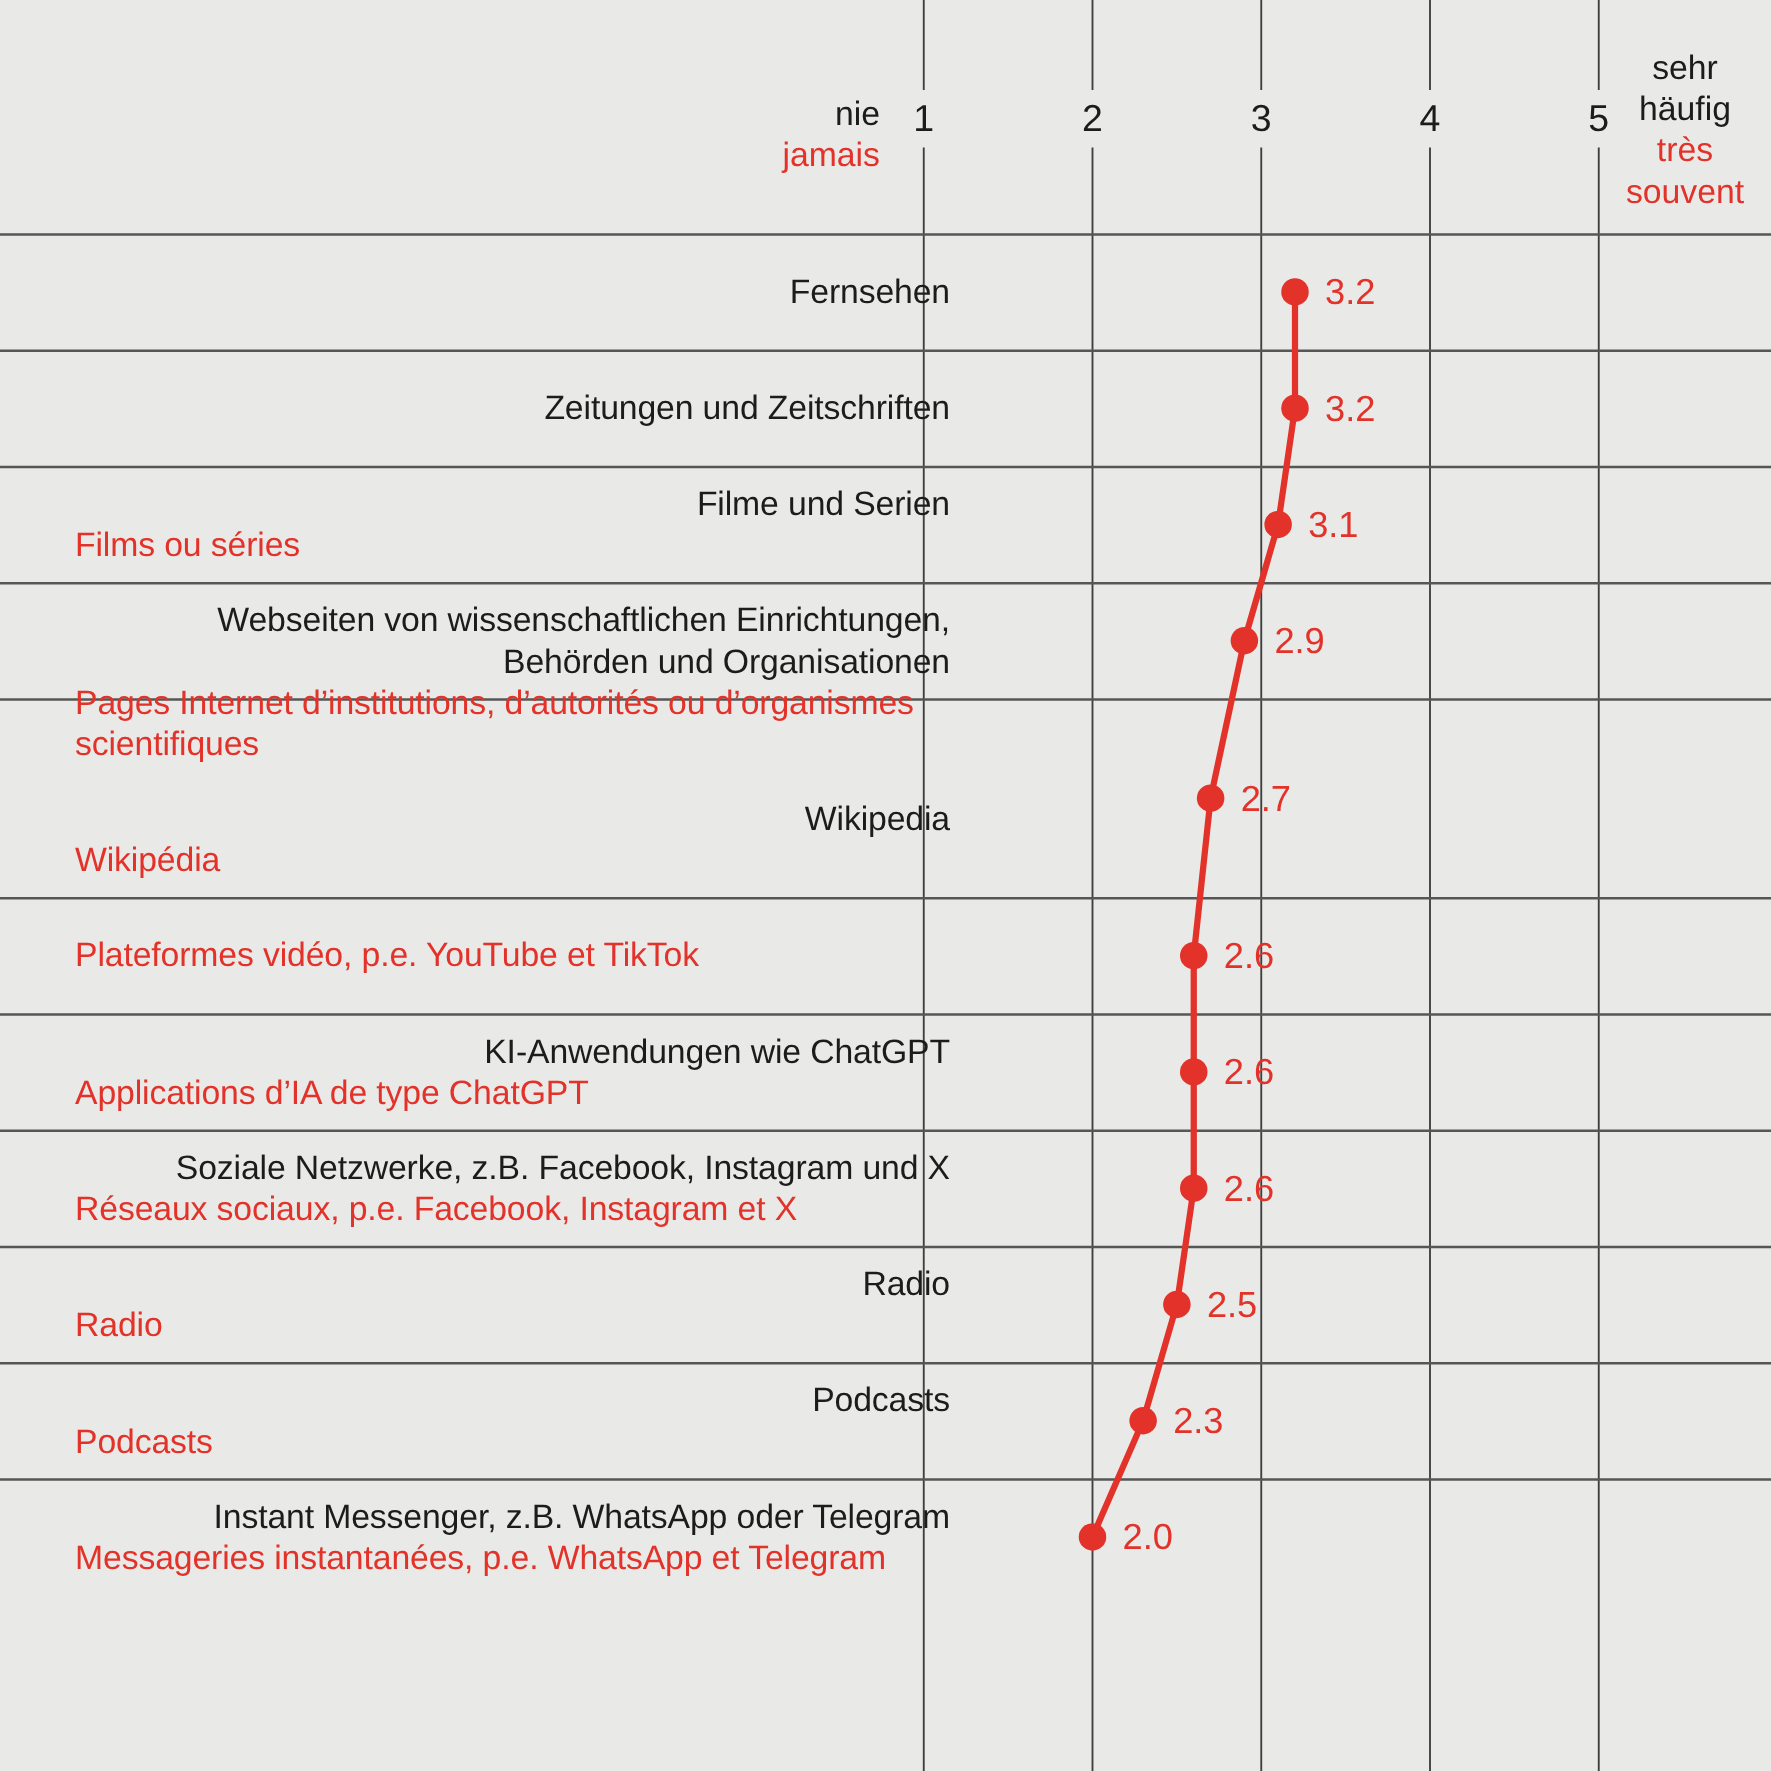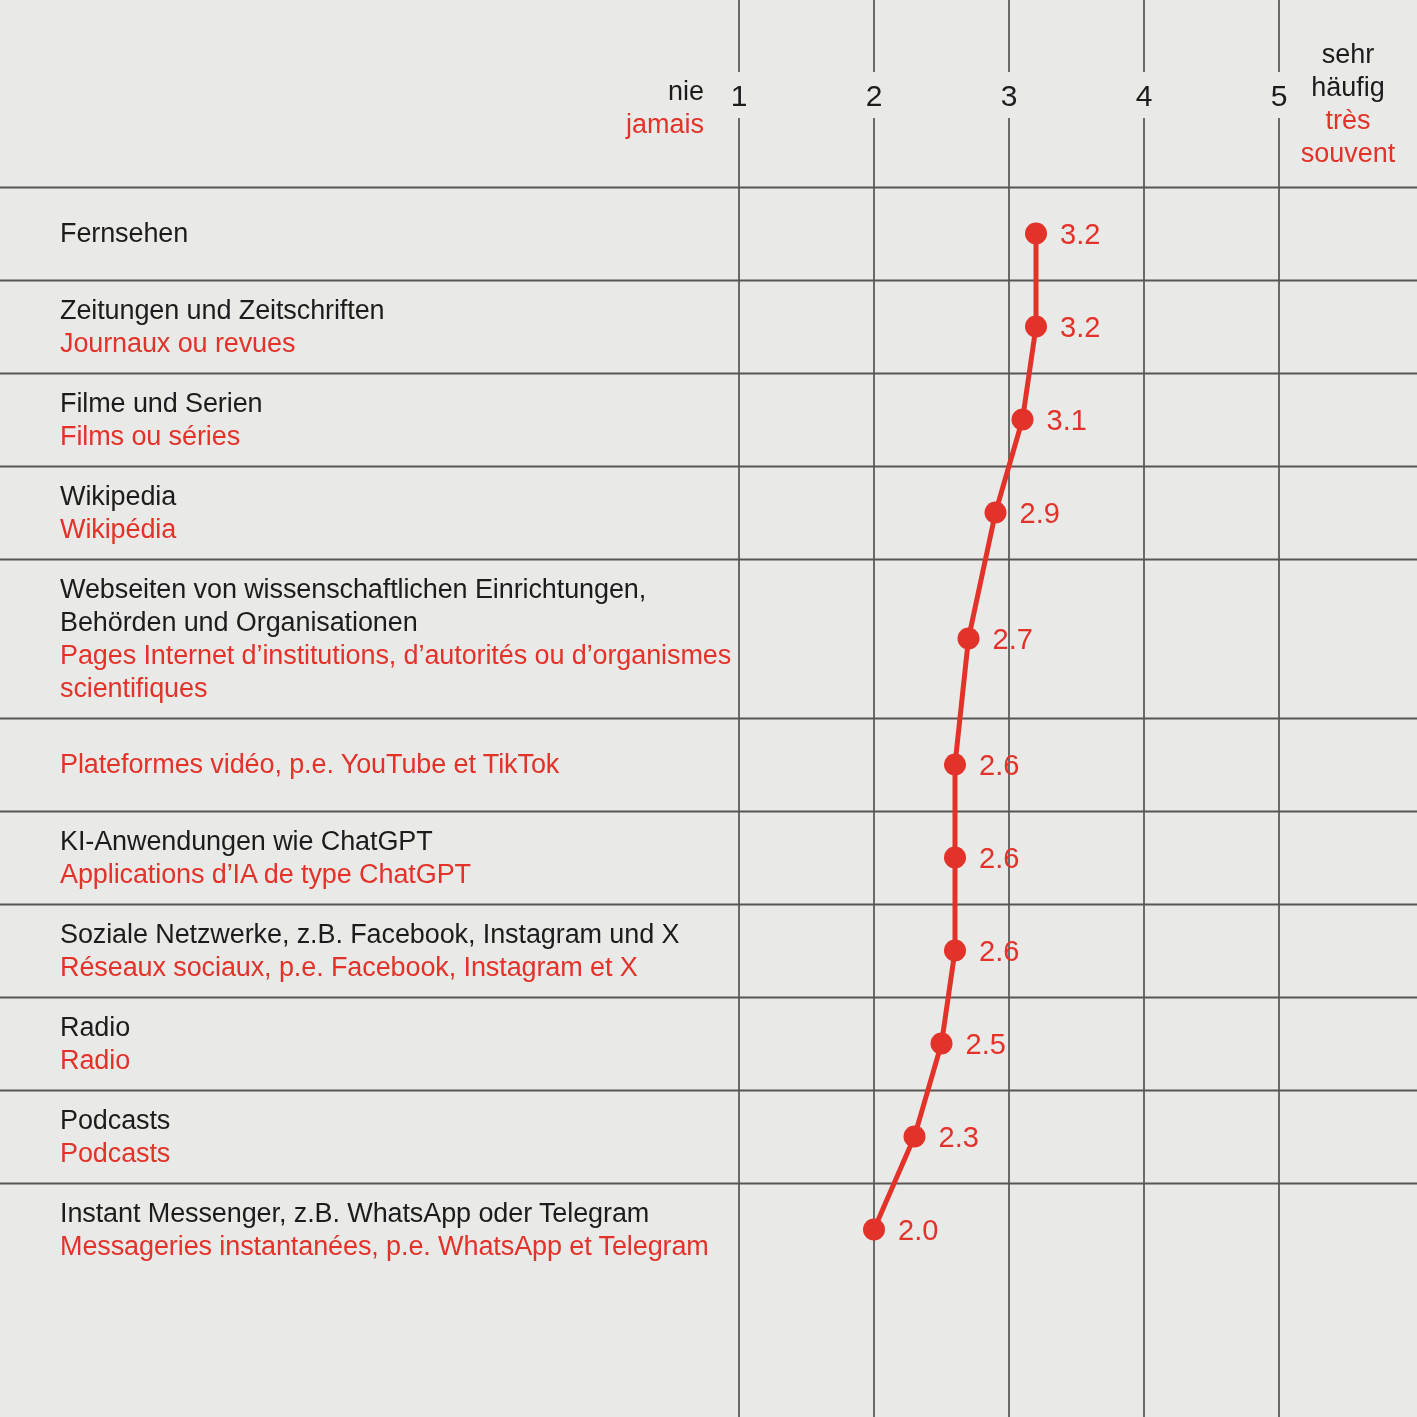--- a/index.html
+++ b/index.html
@@ -54,21 +54,21 @@
   .row.last{flex:1;}
   .cellwrap{
     height:100%;
     display:flex;flex-direction:column;justify-content:center;
     padding-left:60px;max-width:700px;box-sizing:content-box;
   }
   .row.last .cellwrap{height:93px;flex:none;}
   .cellwrap p{
     margin:0;font-size:27px;line-height:33px;letter-spacing:-0.1px;
   }
-  .cellwrap .de{color:var(--ink);}
+  .cellwrap .de{color:var(--ink);text-align:right;}
   .cellwrap .fr{color:var(--accent);}
 </style>
 </head>
 <body>
 
 <div id="stage">
 
   <svg id="canvas" width="1417" height="1417" viewBox="0 0 1417 1417" xmlns="http://www.w3.org/2000/svg">
       <line x1="739" y1="0" x2="739" y2="72" stroke="#3f3f3f" stroke-width="1.5"></line>
       <line x1="739" y1="118" x2="739" y2="1417" stroke="#3f3f3f" stroke-width="1.5"></line>
@@ -138,42 +138,41 @@
 
       <div class="row">
         <div class="cellwrap">
           <p class="de">Fernsehen</p>
         </div>
       </div>
 
       <div class="row">
         <div class="cellwrap">
           <p class="de">Zeitungen und Zeitschriften</p>
-          <p class="fr">Journaux ou revues</p>
         </div>
       </div>
 
       <div class="row">
         <div class="cellwrap">
           <p class="de">Filme und Serien</p>
           <p class="fr">Films ou séries</p>
         </div>
       </div>
 
+      <div class="row tall">
+        <div class="cellwrap">
+          <p class="de">Webseiten von wissenschaftlichen Einrichtungen, Behörden und Organisationen</p>
+          <p class="fr">Pages Internet d’institutions, d’autorités ou d’organismes scientifiques</p>
+        </div>
+      </div>
+
       <div class="row">
         <div class="cellwrap">
           <p class="de">Wikipedia</p>
           <p class="fr">Wikipédia</p>
-        </div>
-      </div>
-
-      <div class="row tall">
-        <div class="cellwrap">
-          <p class="de">Webseiten von wissenschaftlichen Einrichtungen, Behörden und Organisationen</p>
-          <p class="fr">Pages Internet d’institutions, d’autorités ou d’organismes scientifiques</p>
         </div>
       </div>
 
       <div class="row">
         <div class="cellwrap">
           <p class="fr">Plateformes vidéo, p.e. YouTube et TikTok</p>
         </div>
       </div>
 
       <div class="row">

